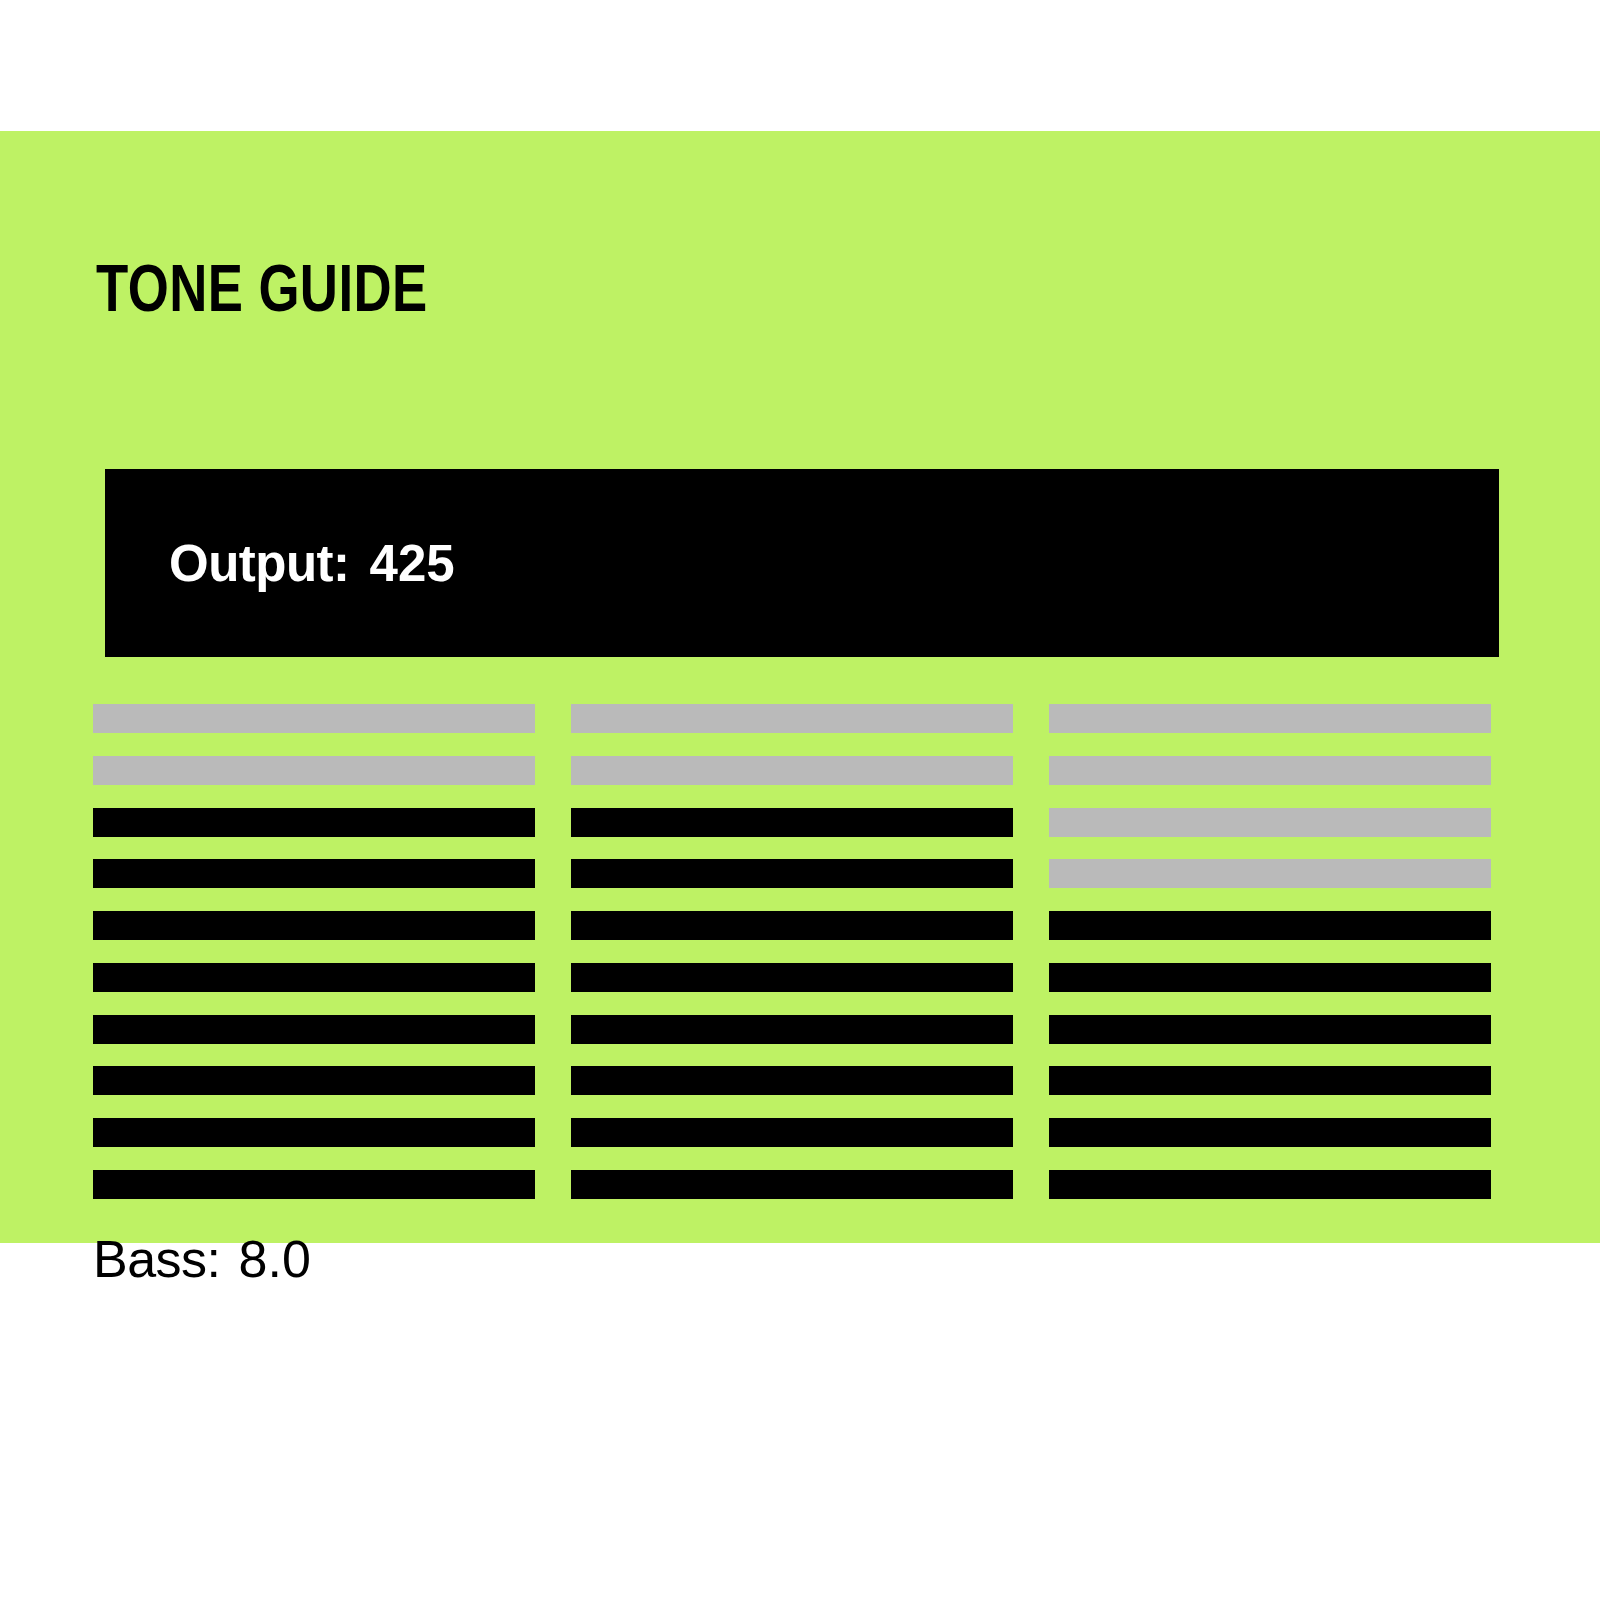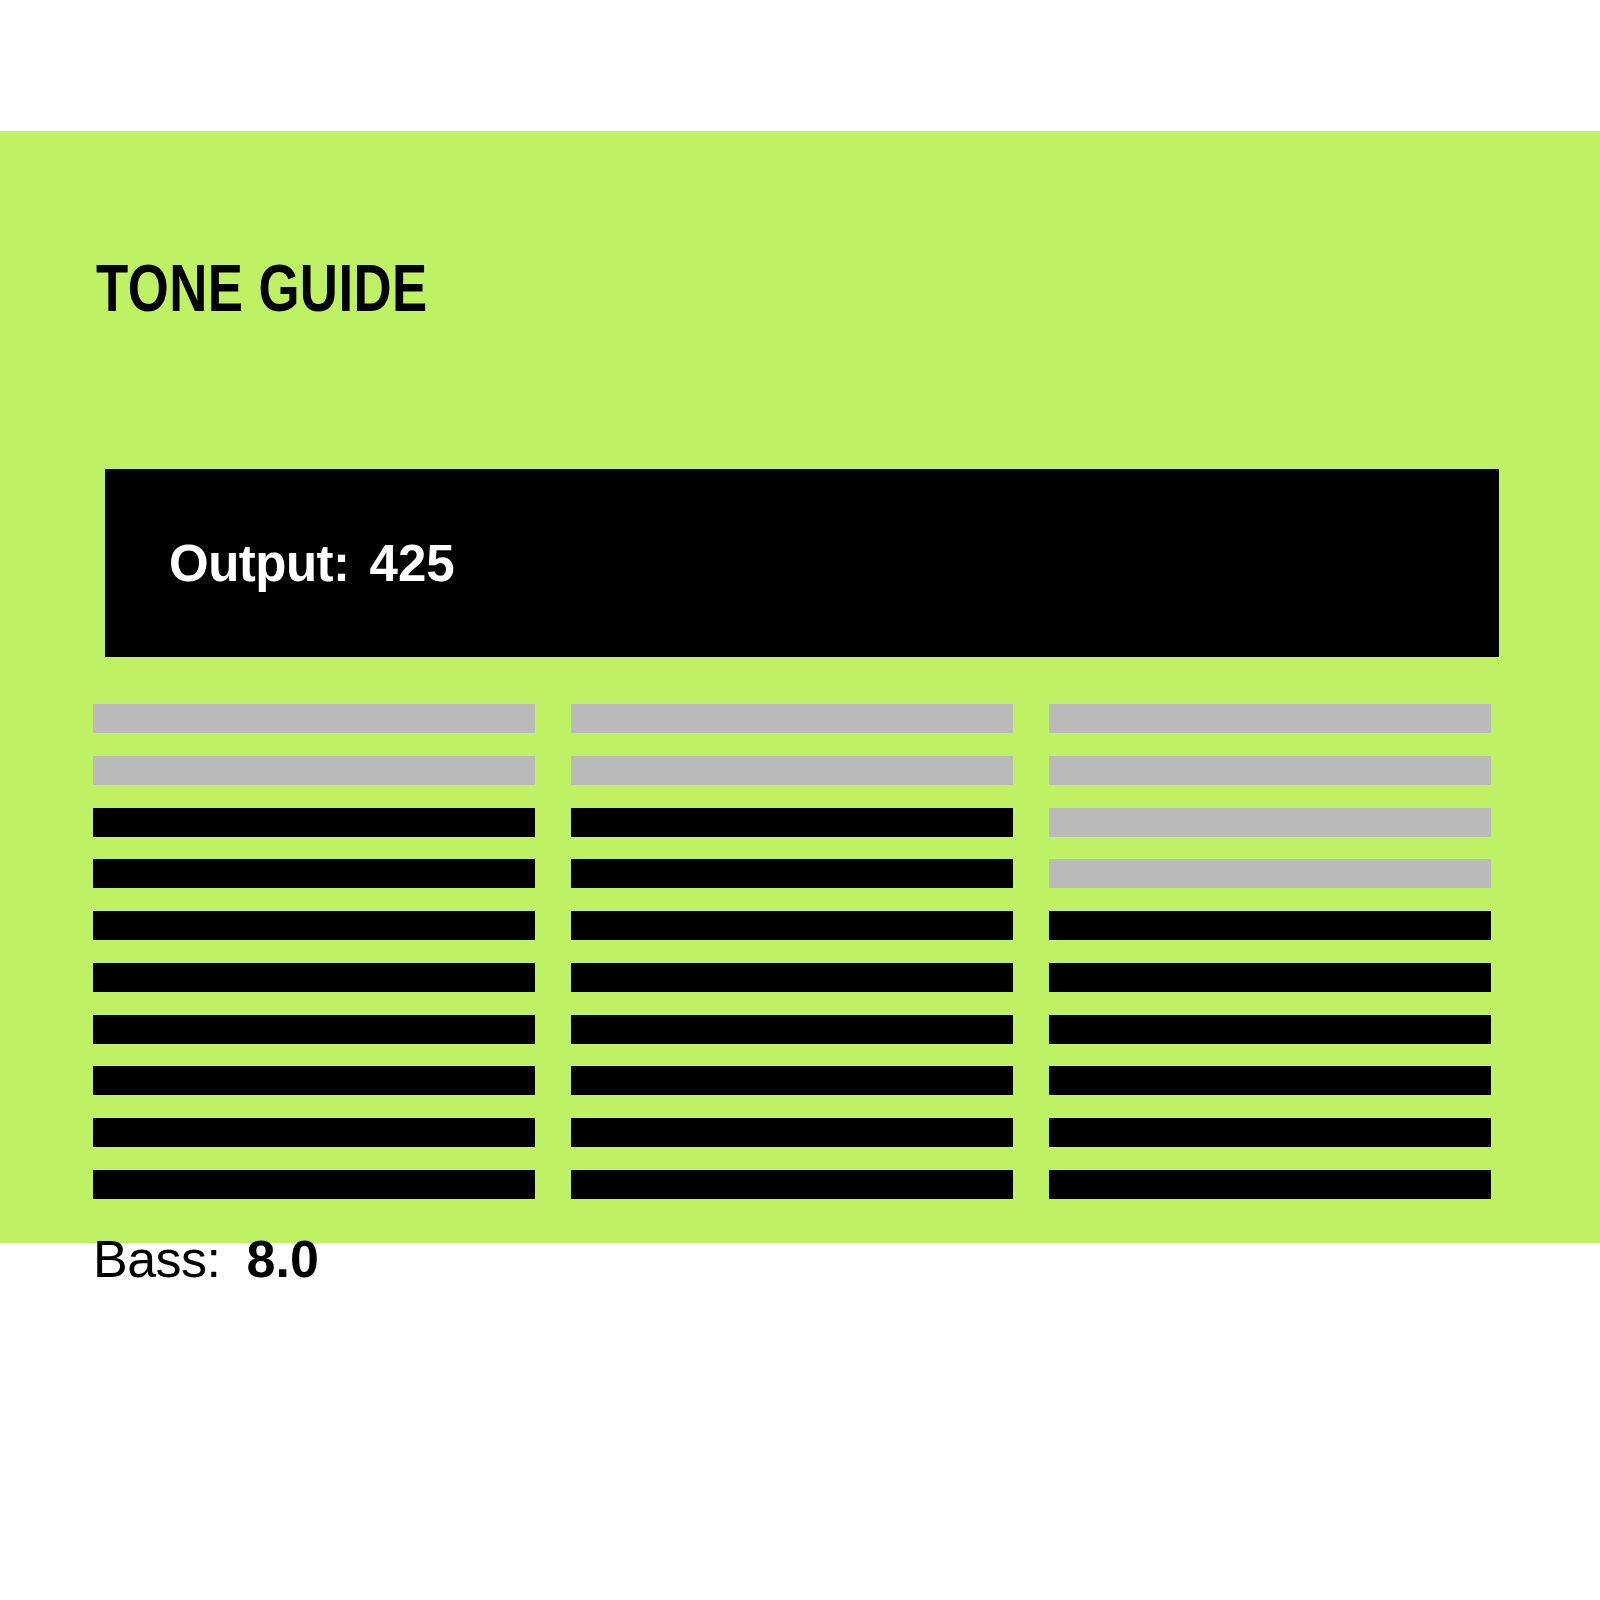--- a/index.html
+++ b/index.html
@@ -114,22 +114,22 @@
     align-items: baseline;
     color: #000000;
   }
   .ml-name {
     font-size: 52px;
     font-weight: normal;
     letter-spacing: -0.5px;
   }
   .ml-value {
     font-size: 52px;
-    font-weight: bold;
-    margin-left: 26px;
+    font-weight: normal;
+    margin-left: 18px;
   }
 </style>
 </head>
 <body>
 
 <div id="tone-card">
 
   <h1 id="page-title">TONE GUIDE</h1>
 
   <div id="output-banner">

